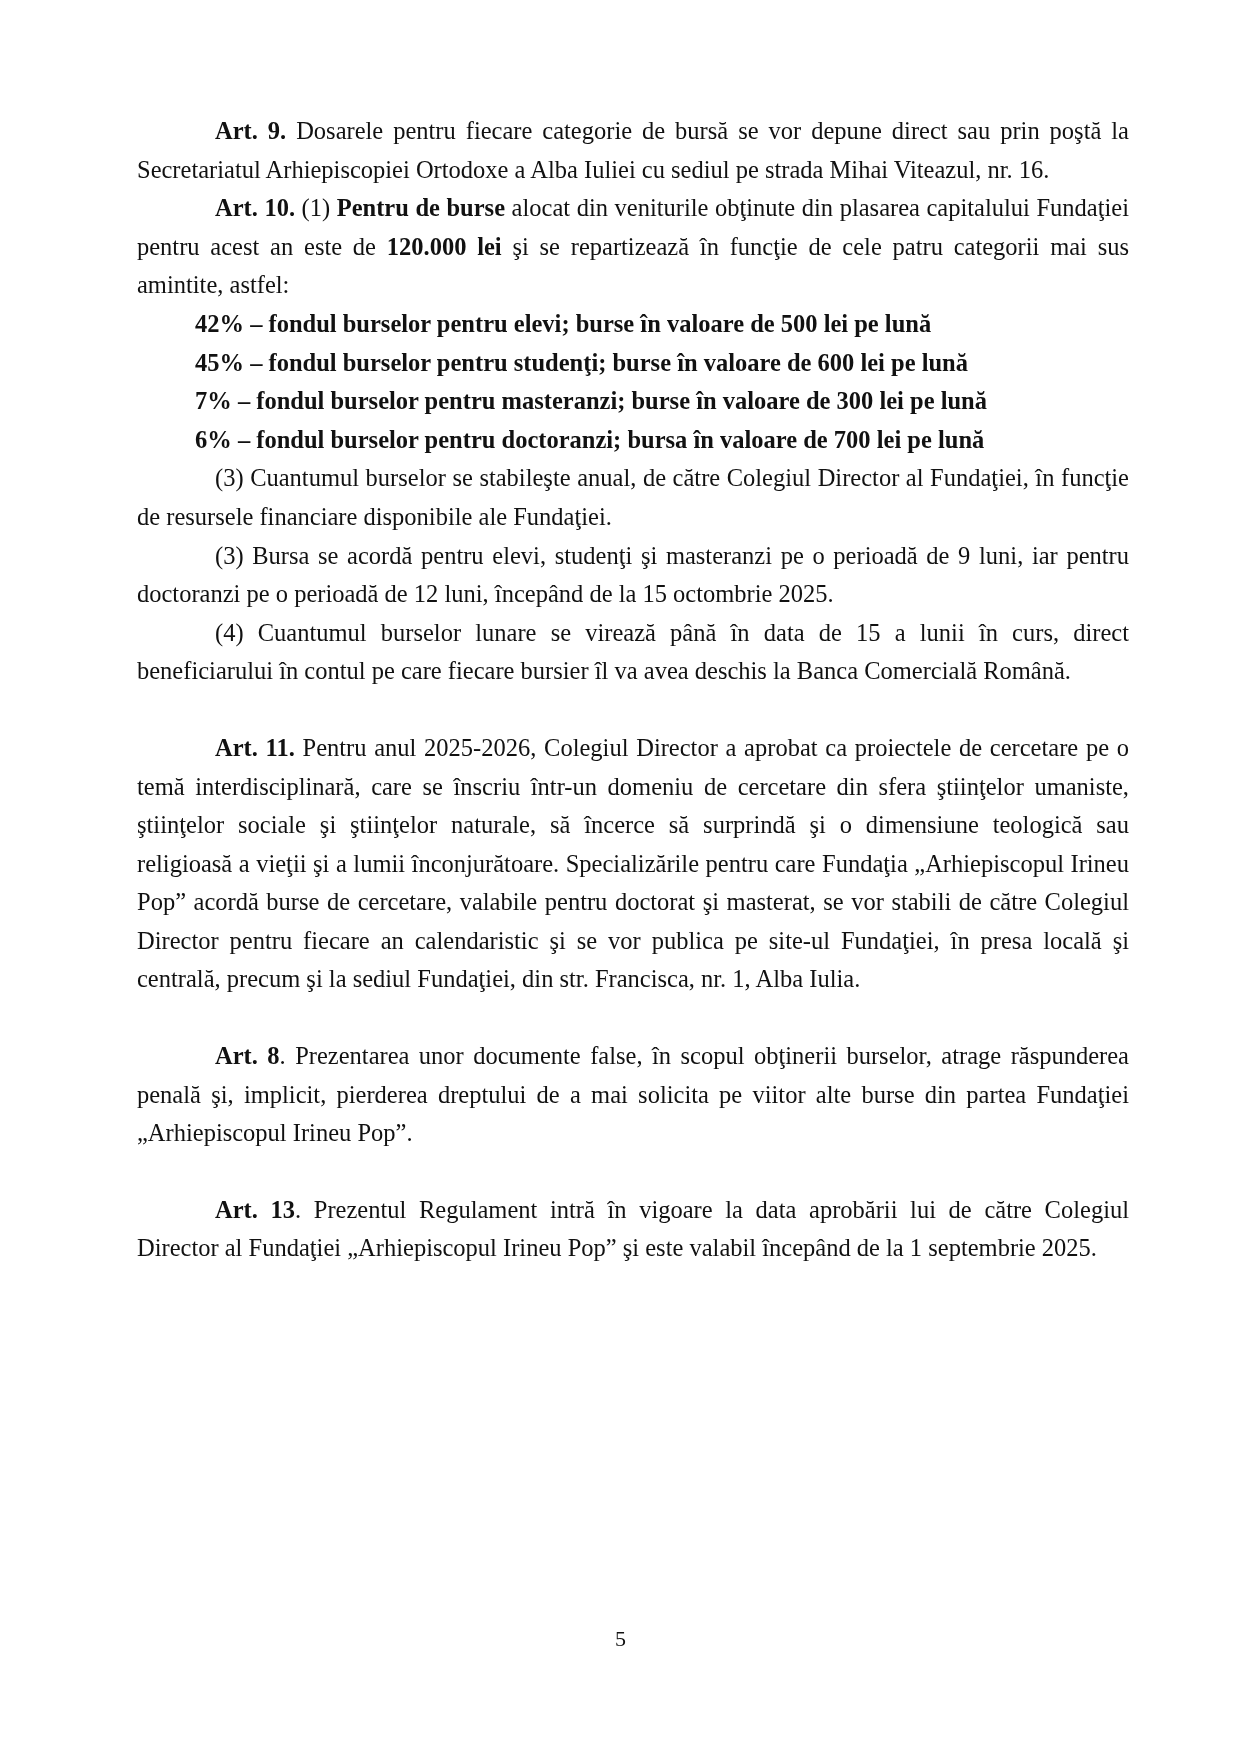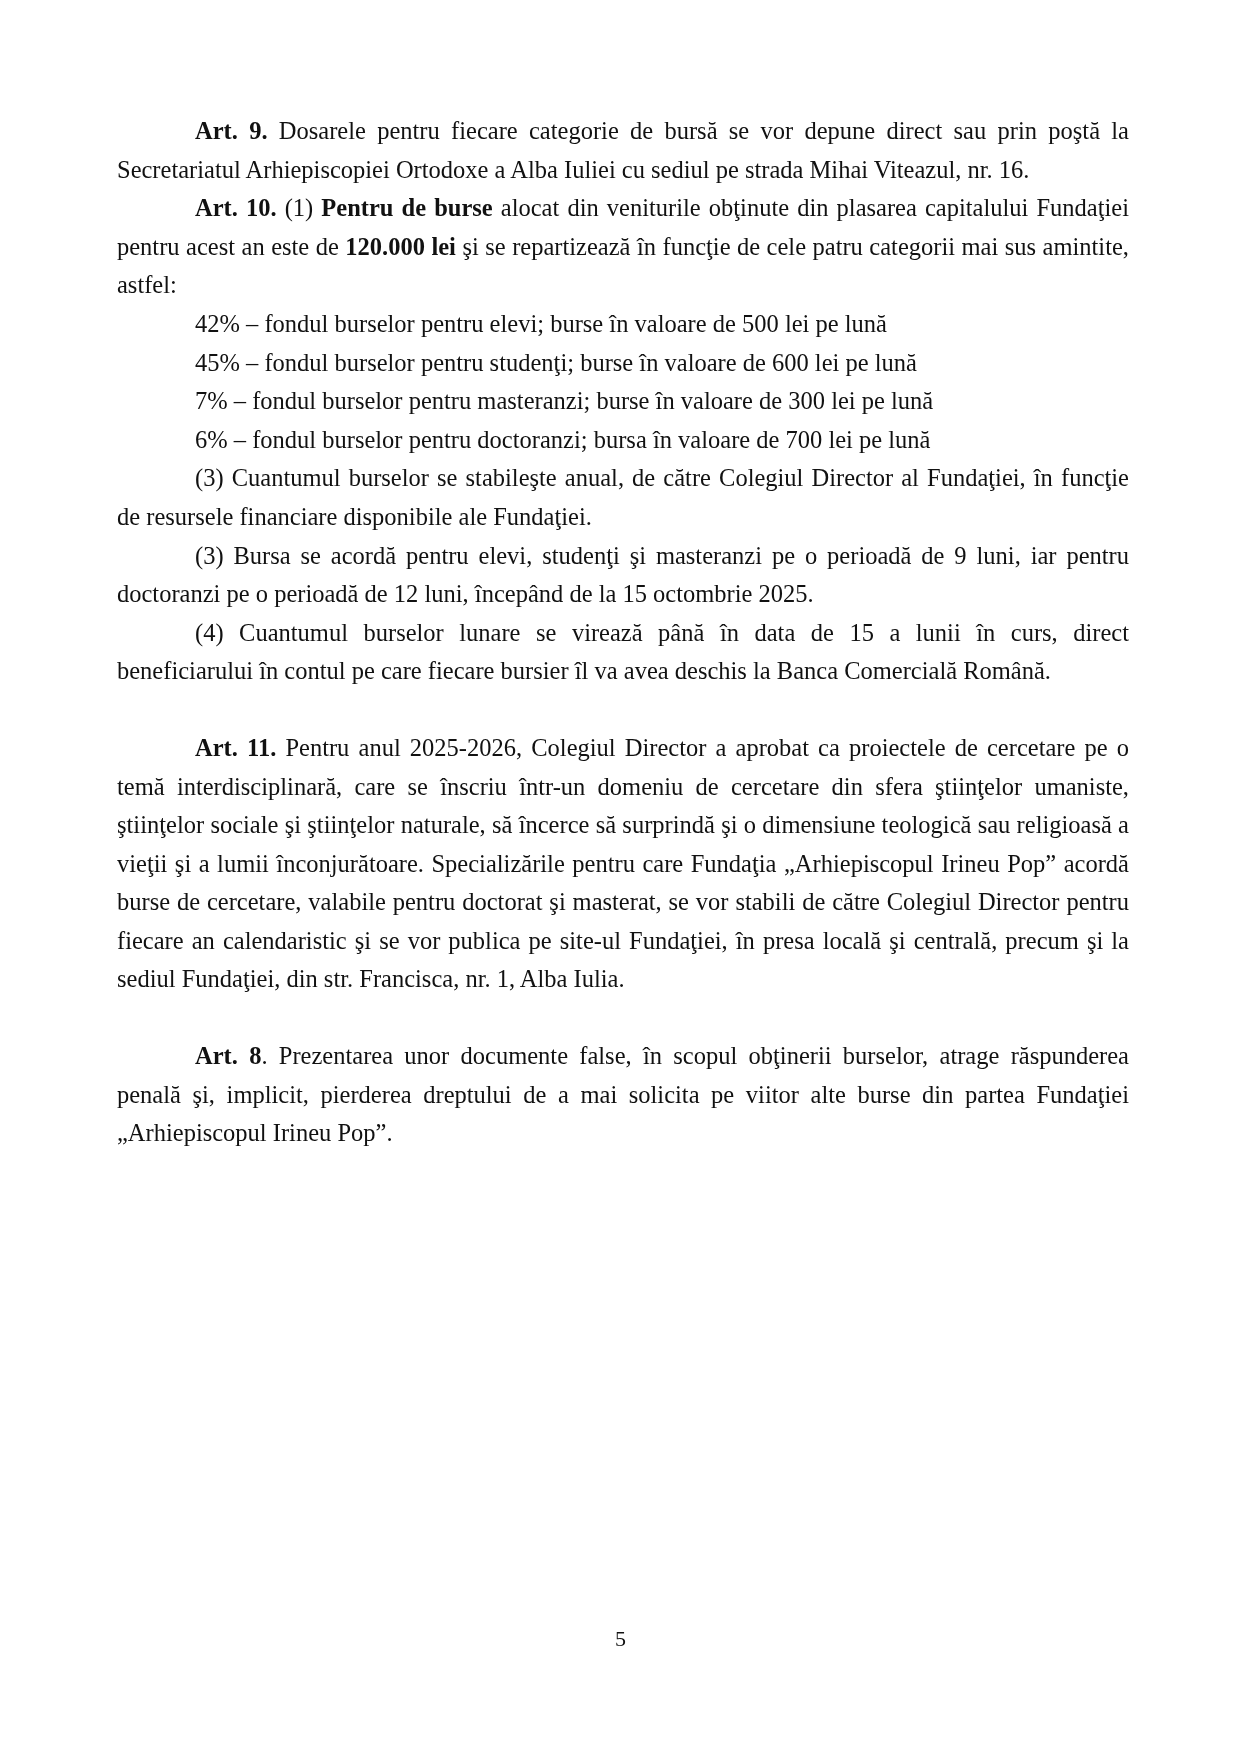--- a/index.html
+++ b/index.html
@@ -22,30 +22,31 @@
       width: 1012px;
     }
     .p {
       font-size: 24.5px;
       line-height: 38.6px;
       text-align: justify;
       margin: 0;
     }
     .indent {
       text-indent: 78px;
+      margin-left: 20px;
     }
     .p b {
       font-weight: bold;
     }
     .list-item {
       font-size: 24.5px;
       line-height: 38.6px;
       margin: 0;
       padding-left: 78px;
-      font-weight: normal;
+      font-weight: bold;
       white-space: nowrap;
     }
     .gap {
       height: 38px;
     }
     .page-number {
       position: absolute;
       left: 0;
       width: 1241px;
       top: 1626px;
@@ -77,16 +78,17 @@
   <div class="gap"></div>
 
   <p class="p indent"><b>Art. 11.</b><span> Pentru anul 2025-2026, Colegiul Director a aprobat ca proiectele de cercetare pe o temă interdisciplinară, care se înscriu într-un domeniu de cercetare din sfera ştiinţelor umaniste, ştiinţelor sociale şi ştiinţelor naturale, să încerce să surprindă şi o dimensiune teologică sau religioasă a vieţii şi a lumii înconjurătoare. Specializările pentru care Fundaţia „Arhiepiscopul Irineu Pop” acordă burse de cercetare, valabile pentru doctorat şi masterat, se vor stabili de către Colegiul Director pentru fiecare an calendaristic şi se vor publica pe site-ul Fundaţiei, în presa locală şi centrală, precum şi la sediul Fundaţiei, din str. Francisca, nr. 1, Alba Iulia.</span></p>
 
   <div class="gap"></div>
 
   <p class="p indent"><b>Art. 8</b><span>. Prezentarea unor documente false, în scopul obţinerii burselor, atrage răspunderea penală şi, implicit, pierderea dreptului de a mai solicita pe viitor alte burse din partea Fundaţiei „Arhiepiscopul Irineu Pop”.</span></p>
 
   <div class="gap"></div>
 
+  <p class="p indent"><b>Art. 13</b><span>. Prezentul Regulament intră în vigoare la data aprobării lui de către Colegiul Director al Fundaţiei „Arhiepiscopul Irineu Pop” şi este valabil începând de la 1 septembrie 2025.</span></p>
 
 </div>
 
 <div class="page-number">5</div>
 
 </body></html>

